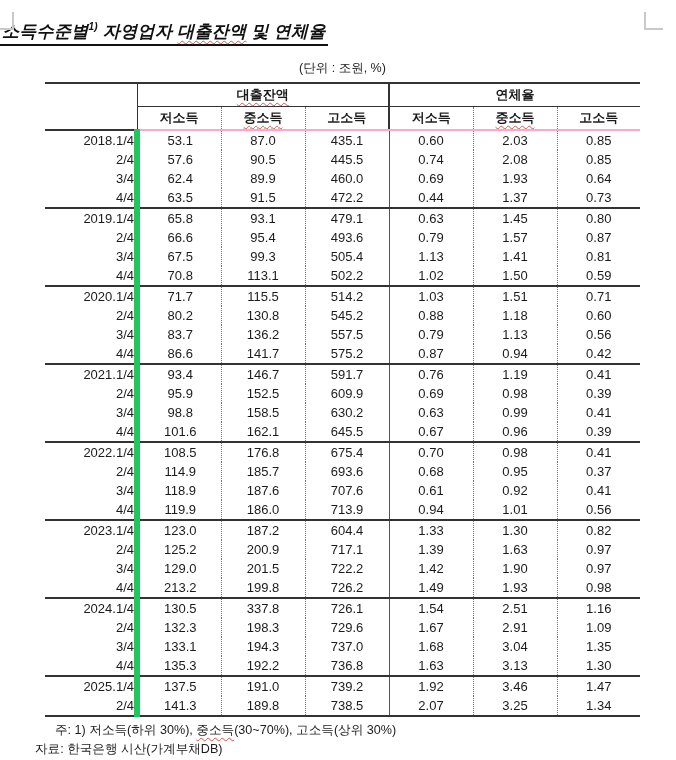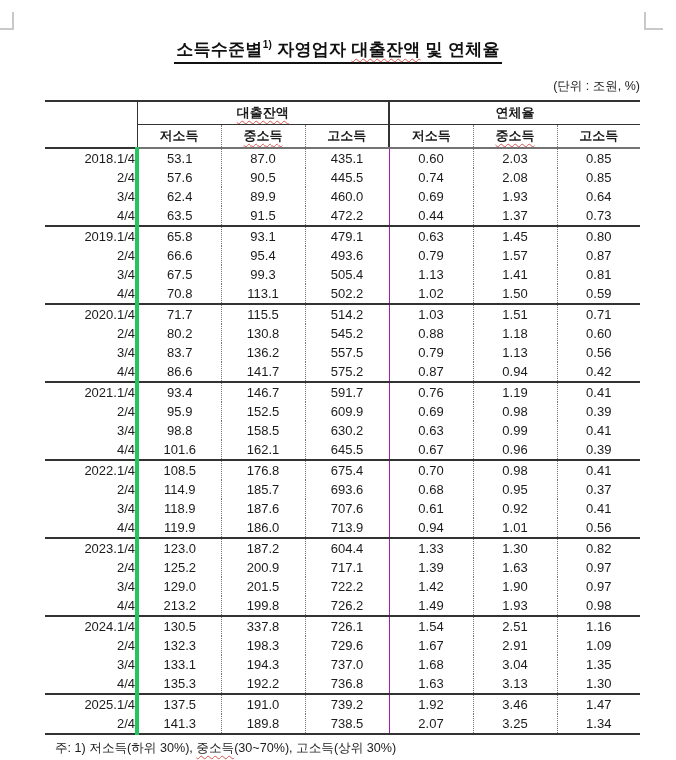--- a/index.html
+++ b/index.html
@@ -17,58 +17,58 @@
     width: 12px; height: 16px;
     border-right: 2px solid #c9c9c9;
     border-bottom: 2px solid #c9c9c9;
   }
   .corner-tr {
     position: absolute; left: 644px; top: 12px;
     width: 17px; height: 16px;
     border-left: 2px solid #c9c9c9;
     border-bottom: 2px solid #c9c9c9;
   }
-  .title-wrap { text-align: center; margin-top: 38px; }
+  .title-wrap { margin-top: 20px; font-style: italic; }
   .doc-title {
     display: inline-block;
     font-size: 17px; font-weight: 700; color: #111;
     border-bottom: 2px solid #111;
     padding: 0 2px 1px 2px;
     letter-spacing: 0.3px;
     margin: 0;
   }
   .doc-title sup { font-size: 10px; vertical-align: super; line-height: 0; }
   .sq { text-decoration: underline wavy #d9534f; text-decoration-thickness: 1px; text-underline-offset: 3px; }
 
   .unit-row {
     width: 595px; margin: 14px 0 5px 45px;
-    text-align: right; font-size: 12.5px; color: #222;
+    text-align: center; font-size: 12.5px; color: #222;
   }
 
   table.loans {
     margin-left: 45px;
     width: 595px;
     border-collapse: collapse;
     table-layout: fixed;
   }
   table.loans th, table.loans td {
     padding: 0; font-size: 13px; color: #1b1b1b;
     white-space: nowrap; overflow: hidden;
   }
   thead th { font-weight: 700; height: 22px; line-height: 22px; text-align: center; }
   thead tr.grp th { border-top: 2px solid #333; }
   th.blank { border-right: 1px solid #333; border-bottom: 2px solid #333; }
   th.grp1 { border-right: 2px solid #333; border-bottom: 1px solid #333; }
   th.grp2 { border-bottom: 1px solid #333; margin-left: 12px; }
-  thead tr.sub th { border-bottom: 2px solid #737373; }
+  thead tr.sub th { border-bottom: 2px solid #f9a8d4; }
   th.s1, th.s2, th.s4, th.s5 { border-right: 1px dotted #777; }
   th.s3 { border-right: 2px solid #333; }
 
   tbody td { height: 19px; line-height: 19px; text-align: center; }
-  td.lbl { text-align: right; padding-right: 7px; border-right: 4px solid #22c55e; }
+  td.lbl { text-align: right; padding-right: 7px; border-right: 6px solid #22c55e; }
   td.c1, td.c2, td.c4, td.c5 { border-right: 1px dotted #777; }
   td.c3 { border-right: 1px solid #a21caf; }
   tbody tr.year-start td { border-top: 2px solid #333; }
   tbody tr:last-child td { border-bottom: 2px solid #333; }
 
   .footnotes { margin: 4px 1px 0 35px; font-size: 12.6px; line-height: 1.5; color: #1b1b1b; }
   .footnotes .note { padding-left: 20px; }
 </style>
 </head>
 <body>
@@ -377,14 +377,15 @@
     <td class="c3">738.5</td>
     <td class="c4">2.07</td>
     <td class="c5">3.25</td>
     <td class="c6">1.34</td>
   </tr>
       </tbody>
   </table>
 
   <div class="footnotes">
     <div class="note"><span>주: 1) 저소득(하위 30%), </span><span class="sq">중소득</span><span>(30~70%), 고소득(상위 30%)</span></div>
+    <div class="source">자료: 한국은행 시산(가계부채DB)</div>
   </div>
 </div>
 
 </body></html>

